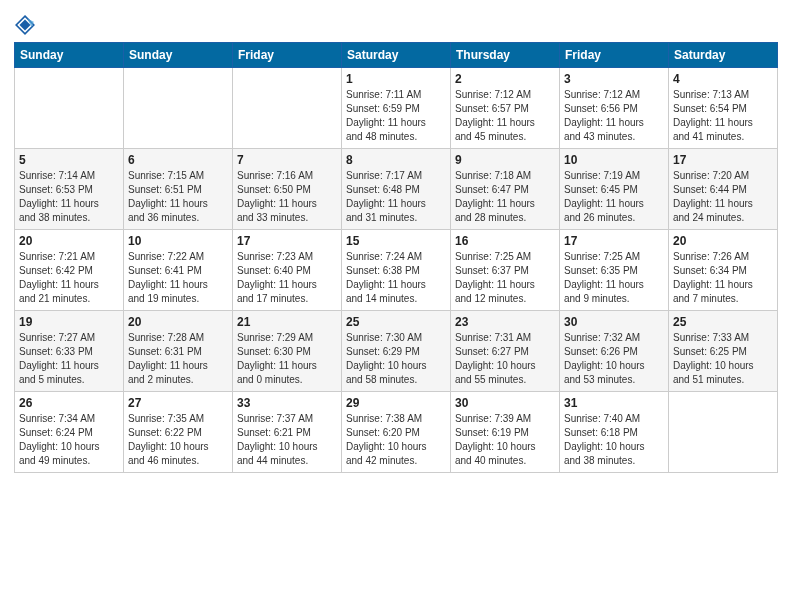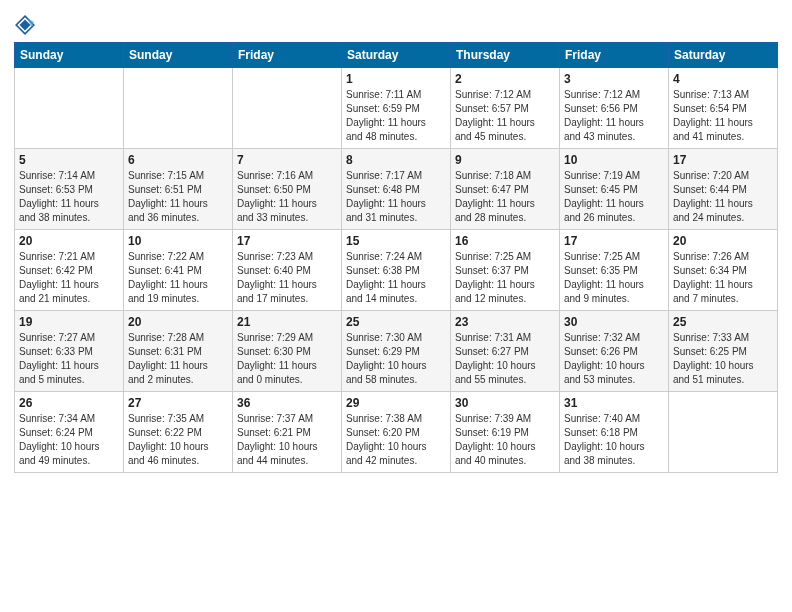--- a/index.html
+++ b/index.html
@@ -252,21 +252,21 @@
         <tr>
           <td>
             <span class="day-number">26</span>
             <div class="day-info">Sunrise: 7:34 AM<br>Sunset: 6:24 PM<br>Daylight: 10 hours<br>and 49 minutes.</div>
           </td>
           <td>
             <span class="day-number">27</span>
             <div class="day-info">Sunrise: 7:35 AM<br>Sunset: 6:22 PM<br>Daylight: 10 hours<br>and 46 minutes.</div>
           </td>
           <td>
-            <span class="day-number">36</span>
+            <span class="day-number">33</span>
             <div class="day-info">Sunrise: 7:37 AM<br>Sunset: 6:21 PM<br>Daylight: 10 hours<br>and 44 minutes.</div>
           </td>
           <td>
             <span class="day-number">29</span>
             <div class="day-info">Sunrise: 7:38 AM<br>Sunset: 6:20 PM<br>Daylight: 10 hours<br>and 42 minutes.</div>
           </td>
           <td>
             <span class="day-number">30</span>
             <div class="day-info">Sunrise: 7:39 AM<br>Sunset: 6:19 PM<br>Daylight: 10 hours<br>and 40 minutes.</div>
           </td>

